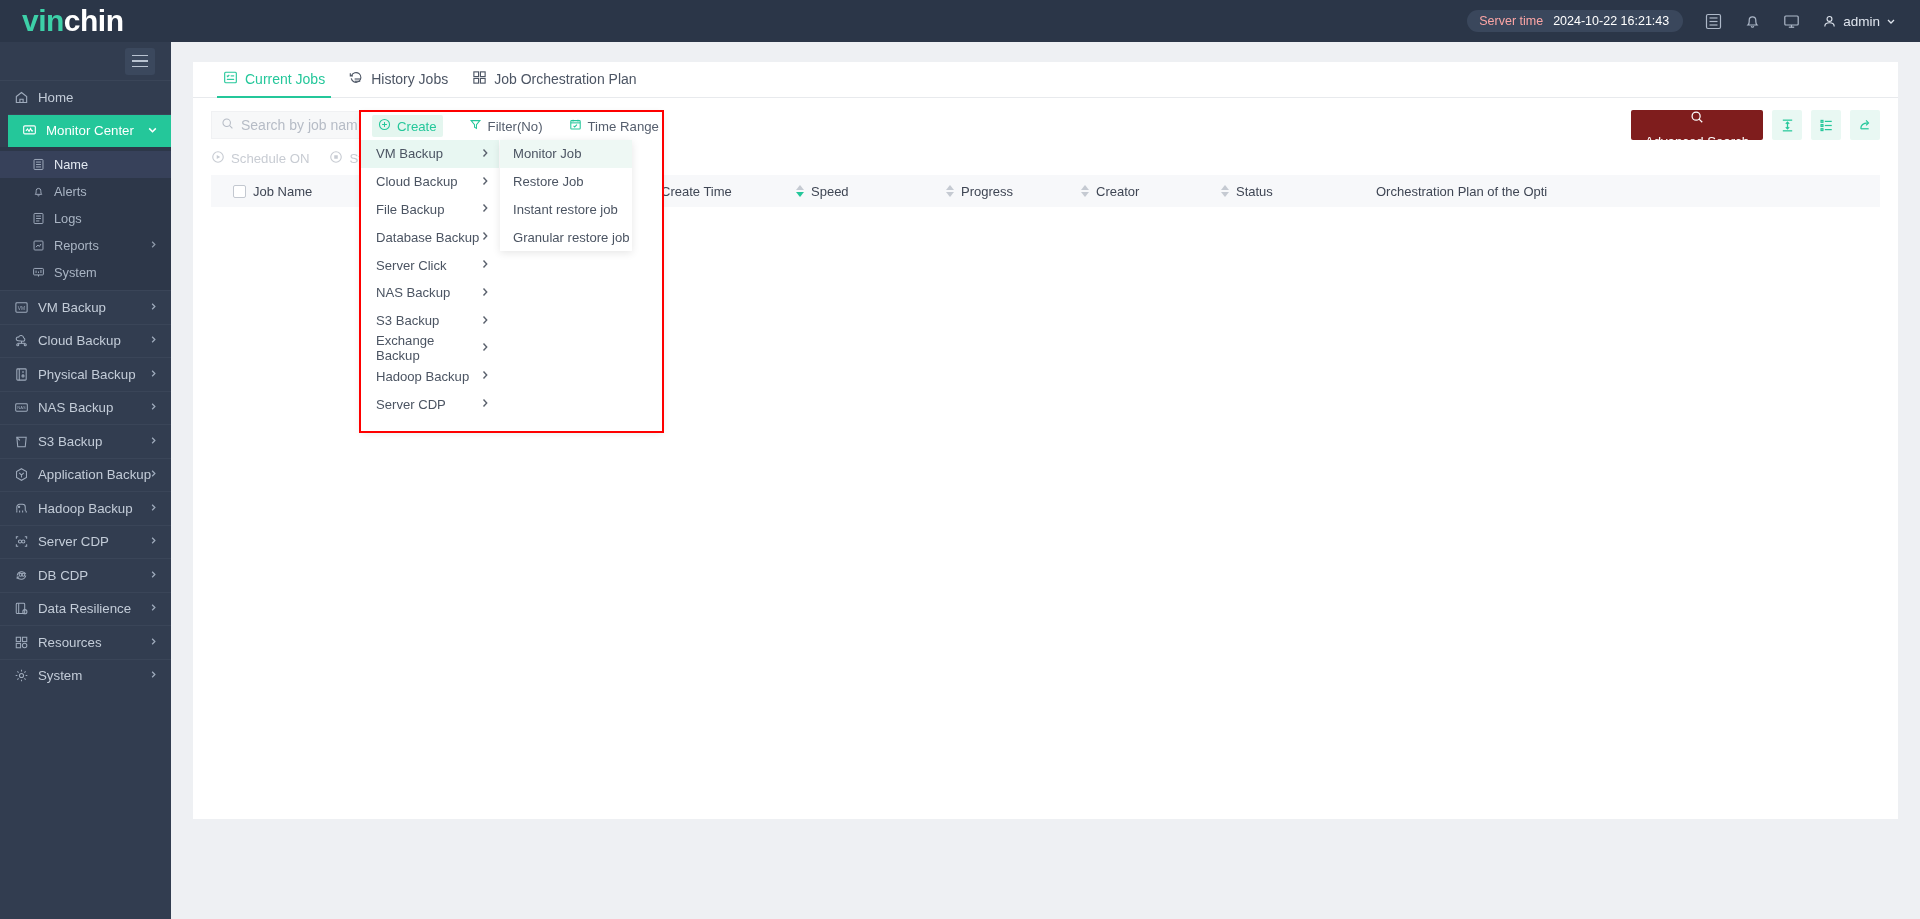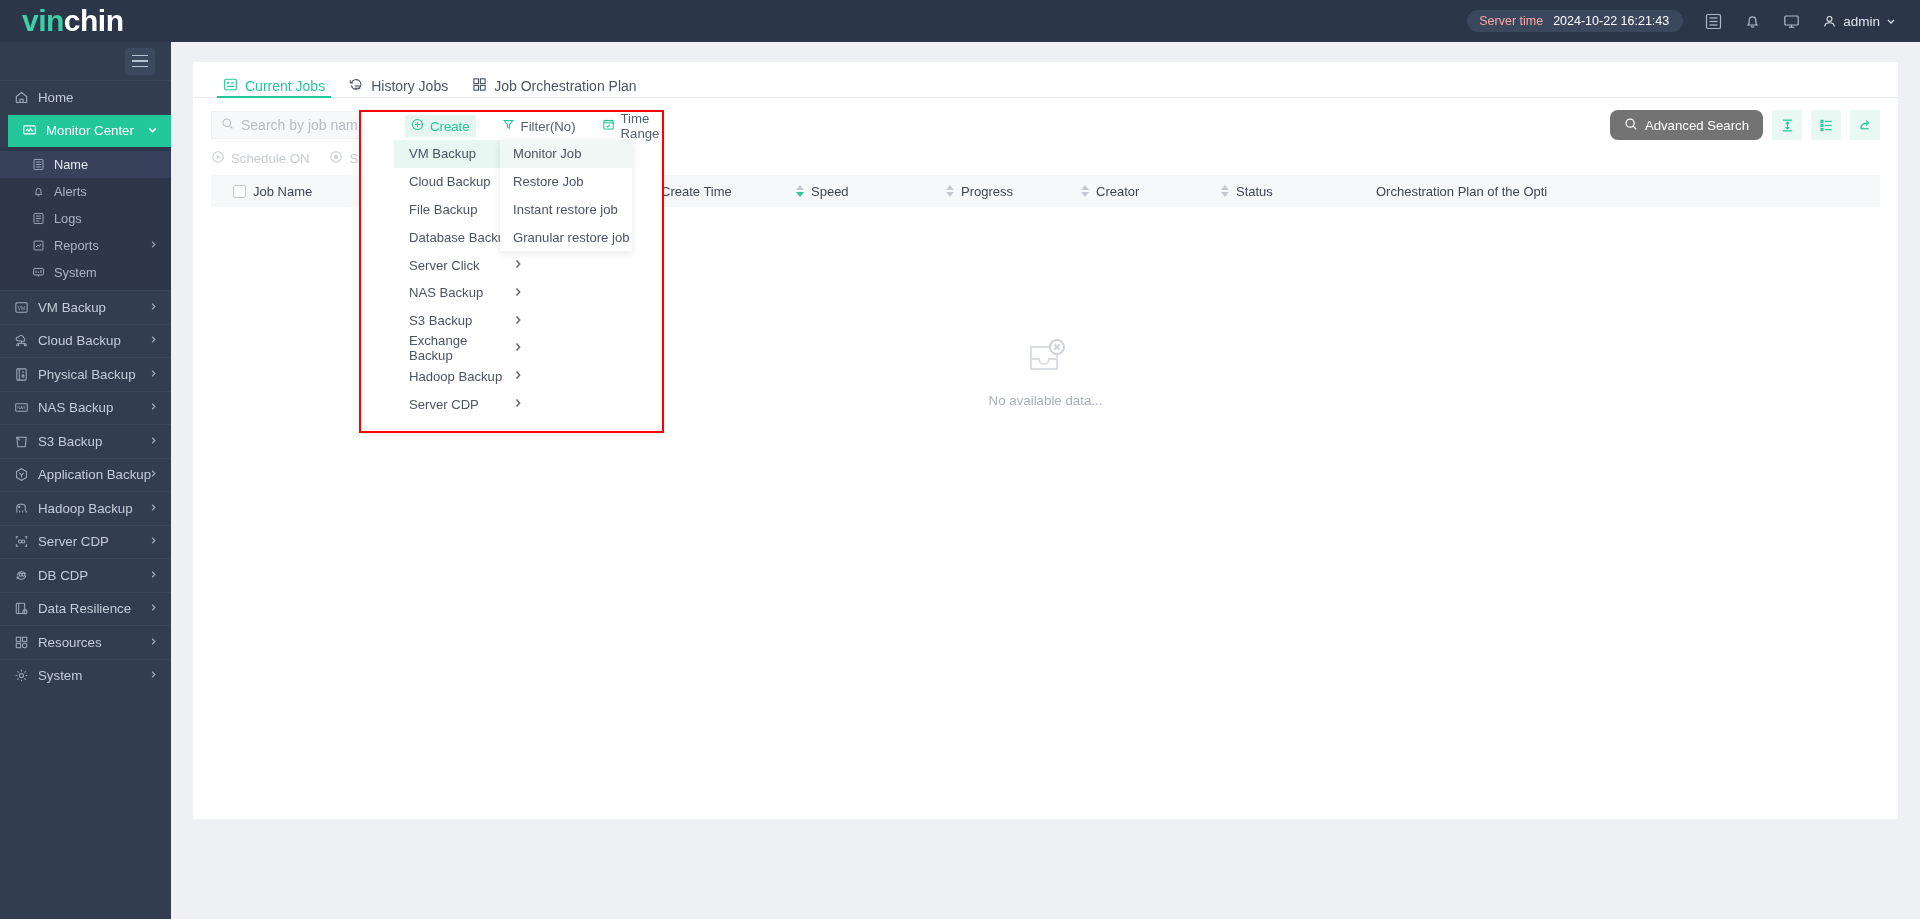--- a/index.html
+++ b/index.html
@@ -85,43 +85,43 @@
   #panel {
     background: #ffffff; width: 1705px; height: 757px;
     position: relative;
   }
   #tabs {
     height: 36px; display: flex; align-items: flex-end; gap: 0;
     padding-left: 18px; border-bottom: 1px solid #e8eaed;
   }
   .tab {
     display: flex; align-items: center; gap: 7px;
-    padding: 0 12px 2px 12px; font-size: 14px; color: #4c5564; cursor: pointer;
+    padding: 0 12px 9px 12px; font-size: 14px; color: #4c5564; cursor: pointer;
     position: relative;
   }
   .tab.active { color: #24c79a; }
   .tab.active::after {
     content: ""; position: absolute; left: 6px; right: 6px; bottom: -1px;
     height: 2.5px; background: #24c79a;
   }
 
   
   #toolbar {
     display: flex; align-items: center; padding: 12px 18px 0 18px;
   }
   #search-box {
     width: 195px; height: 28px; background: #f7f8f9; border: 1px solid #f0f1f3;
     display: flex; align-items: center; gap: 7px; padding: 0 9px;
     font-size: 14px; color: #b6bcc6;
   }
   #toolbar-right { margin-left: auto; display: flex; align-items: center; gap: 9px; }
   #adv-search {
-    background: #737373; color: #fff; height: 30px; border-radius: 8px;
+    background: #7f1d1d; color: #fff; height: 30px; border-radius: 2px;
     display: flex; align-items: center; gap: 7px; padding: 0 14px;
-    font-size: 13.2px; cursor: pointer; border: none;
+    font-size: 13.2px; cursor: pointer; border: none; flex-direction: column;
   }
   .sq-btn {
     width: 30px; height: 30px; background: #e9f8f3; border-radius: 2px;
     display: flex; align-items: center; justify-content: center; cursor: pointer;
     color: #24c79a;
   }
 
   
   #action-row {
     display: flex; align-items: center; gap: 20px;
@@ -165,21 +165,20 @@
   
   #create-highlight {
     position: absolute; left: 359px; top: 110px;
     width: 305px; height: 323px; border: 2px solid #fe0000;
     z-index: 40; pointer-events: none;
   }
   #create-menu {
     position: absolute; left: 361px; top: 112px; width: 301px; height: 319px;
     background: #ffffff; z-index: 30;
     box-shadow: 0 2px 8px rgba(0,0,0,0.10);
-    padding-left: 33px;
   }
   #create-header {
     height: 28px; display: flex; align-items: center; gap: 26px;
     padding-left: 11px; font-size: 13.2px; color: #555e6d;
   }
   #create-header .hitem { display: flex; align-items: center; gap: 6px; cursor: pointer; }
   #create-header .hitem.on { color: #24c79a; background: #e4f6ef; padding: 3px 6px; border-radius: 2px; }
   #create-list { width: 138px; background: #fff; }
   .cl-item {
     height: 27.8px; display: flex; align-items: center;
@@ -654,31 +653,20 @@
               <i class="up"></i>
               <i class="dn"></i>
             </span>
           <span>Status</span>
         </div>
         <div class="th" style="width:230px;overflow:hidden;white-space:nowrap;">
           <span>Orchestration Plan of the Opti</span>
         </div>
       </div>
 
-      <div id="empty">
-        <span>
-          <svg width="46" height="42" viewBox="0 0 46 42" fill="none" stroke="#dadde2" stroke-width="2">
-            <path d="M8 10h26v22H8z"></path>
-            <path d="M8 22h8a4 4 0 0 0 10 0h8"></path>
-            <circle cx="34" cy="10" r="7" fill="#ffffff" stroke="#cfd3d9"></circle>
-            <path d="M31.5 7.5l5 5M36.5 7.5l-5 5" stroke="#cfd3d9"></path>
-          </svg>
-        </span>
-        <span>No available data...</span>
-      </div>
     </div>
 
   </div>
 </div>
 
 <div id="create-menu">
   <div id="create-header">
     <div class="hitem on">
       <span>
         <svg width="13" height="13" viewBox="0 0 16 16" fill="none" stroke="currentColor" stroke-width="1.3">

